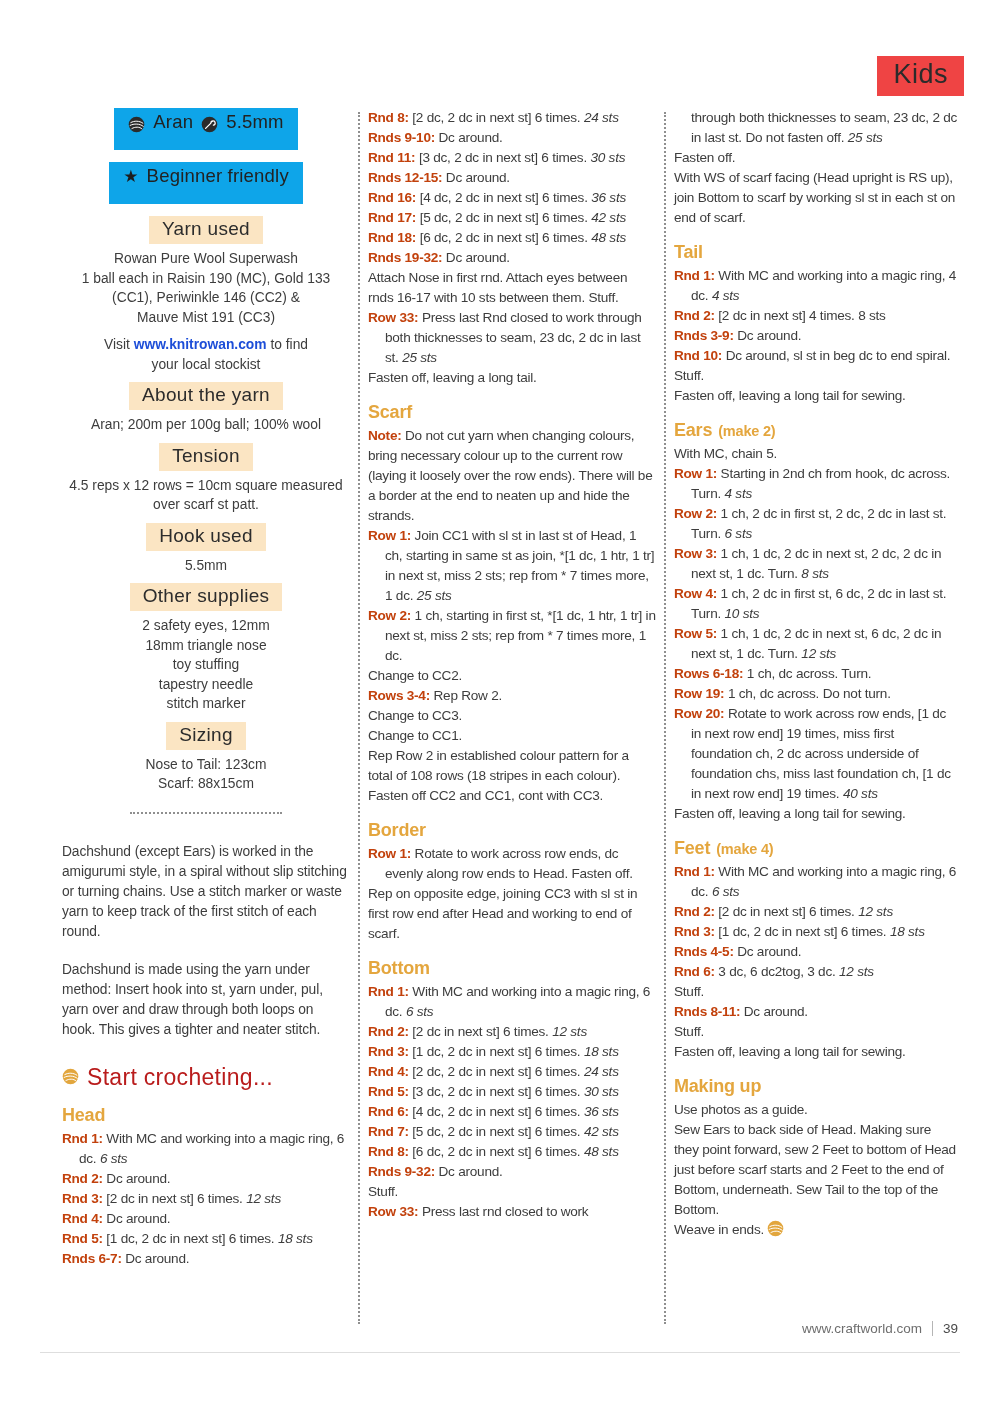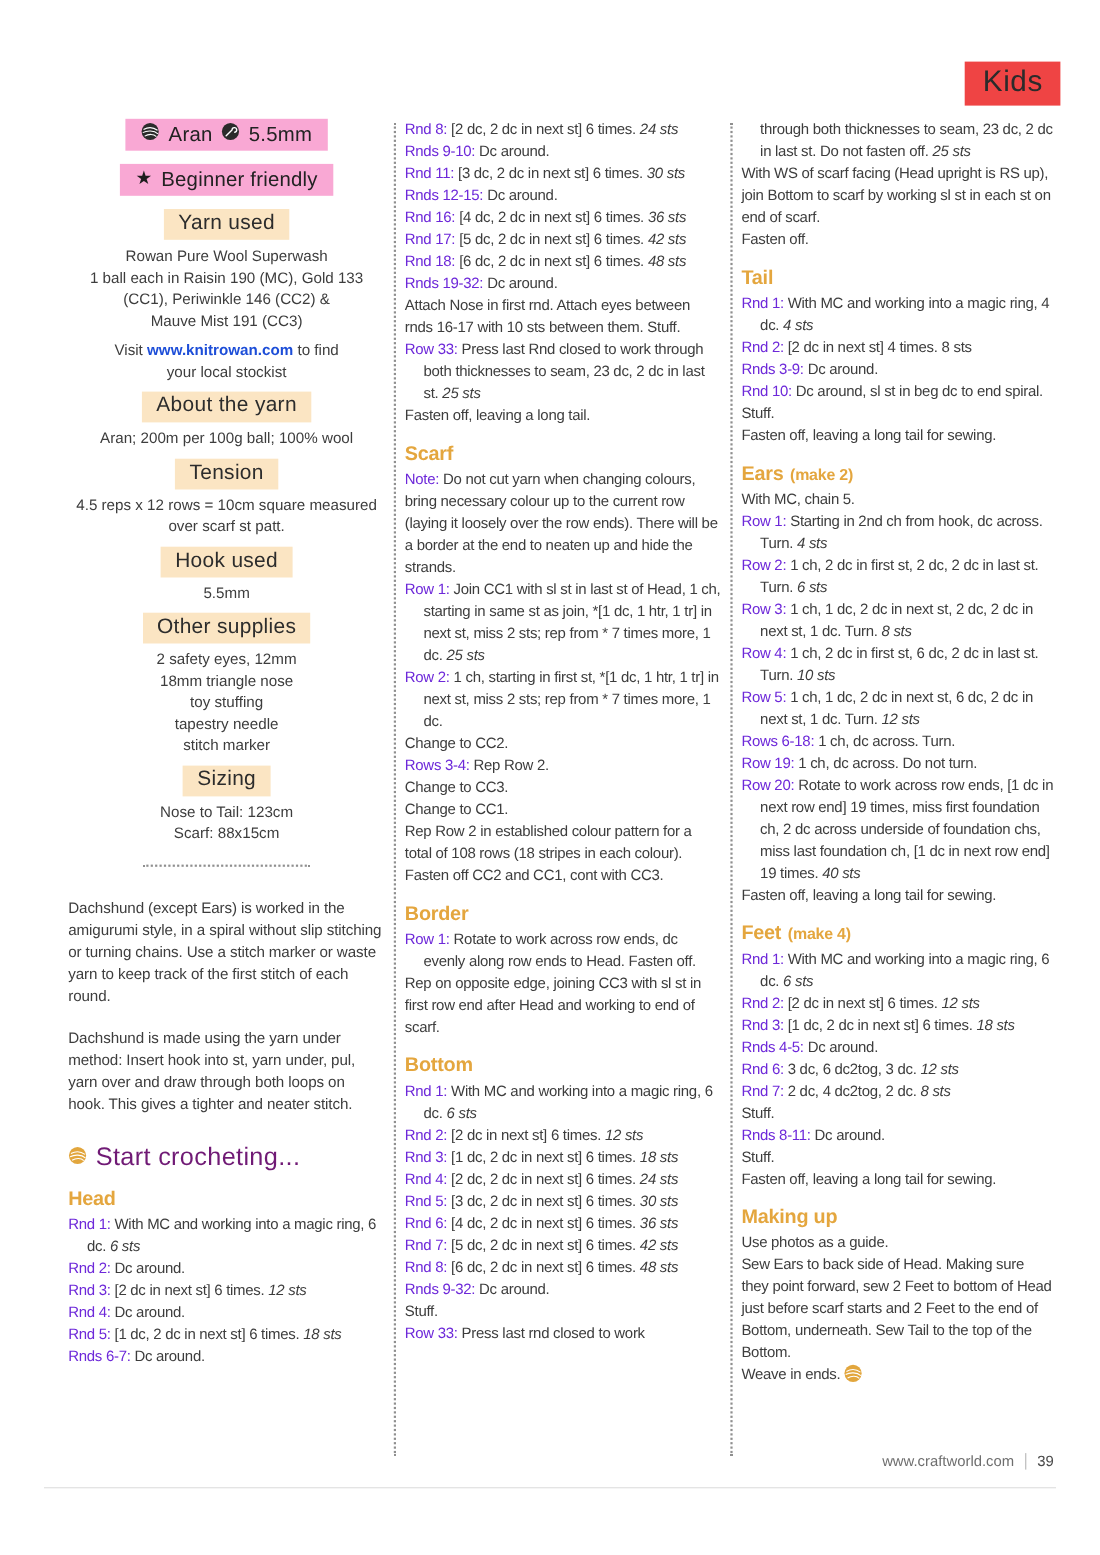--- a/index.html
+++ b/index.html
@@ -14,50 +14,50 @@
   }
   .columns{position:absolute;top:108px;left:62px;display:flex;align-items:flex-start;}
   .col{box-sizing:border-box;}
   .col-left{width:288px;text-align:center;}
   .col-mid{width:288px;}
   .col-right{width:284px;}
   .vdiv{width:0;border-left:2px dotted #8f8f8f;height:1212px;margin:4px 8px 0;}
   
   .badge-row{margin-bottom:12px;}
   .badge{
-    display:inline-flex;align-items:flex-start;gap:8px;background:#f9a8d4;
-    padding:3px 14px 4px;font-size:18.5px;color:#222;letter-spacing:.2px;
+    display:inline-flex;align-items:flex-end;gap:8px;background:#0ea5e9;
+    padding:3px 14px 17px;font-size:18.5px;color:#222;letter-spacing:.2px;
   }
   .badge .icn{display:inline-flex;align-items:center;}
   .badge .star{font-size:17px;color:#1d1d1d;}
   
   .info-sec{margin-top:8px;}
   .tag-heading{
     display:inline-block;background:#fbe5c3;color:#2c2c2c;font-size:19px;
     letter-spacing:.3px;padding:2px 13px 4px;margin-bottom:5px;
   }
   .cline{font-size:13.8px;line-height:19.5px;white-space:nowrap;}
   .cline b{font-weight:bold;color:#1d4ed8;}
   .dotted-rule{width:152px;margin:18px auto 0;border-top:2px dotted #8f8f8f;}
   
   .intro{ text-align:left;font-size:13.8px;line-height:20px;margin-top:28px;letter-spacing:-0.1px;}
   .intro + .intro{margin-top:18px;}
   
   .start-heading{
     text-align:left;display:flex;align-items:center;gap:8px;margin-top:24px;
-    font-size:23px;color:#701a75;letter-spacing:.3px;
+    font-size:23px;color:#b91c1c;letter-spacing:.3px;
   }
   
   .pattern{text-align:left;}
   .sec-heading{
     font-size:18px;font-weight:bold;color:#e4a63e;margin:14px 0 3px;letter-spacing:-0.2px;
   }
   .sec-heading .suffix{font-size:14.5px;margin-left:6px;}
   .pline{font-size:13.6px;line-height:20px;letter-spacing:-0.25px;}
-  .pline b{font-weight:normal;color:#6d28d9;}
+  .pline b{font-weight:bold;color:#c2410c;}
   .pline i{font-style:italic;}
   .pline.hang{padding-left:17px;text-indent:-17px;}
   .pline.ind{padding-left:17px;}
   .end-icon{display:inline-flex;vertical-align:-3px;}
   
   .footer-rule{position:absolute;left:40px;right:40px;top:1352px;border-top:1px solid #dedede;}
   .footer{
     position:absolute;right:42px;top:1321px;display:flex;align-items:center;gap:10px;
     font-size:13.5px;color:#6e6e6e;
   }
@@ -198,22 +198,22 @@
       <div class="pline"><b>Rnd 8:</b> <span>[6 dc, 2 dc in next st] 6 times.</span> <i>48 sts</i></div>
       <div class="pline"><b>Rnds 9-32:</b> <span>Dc around.</span></div>
       <div class="pline"><span>Stuff.</span></div>
       <div class="pline"><b>Row 33:</b> <span>Press last rnd closed to work</span></div>
     </div>
 
   <div class="vdiv"></div>
 
   <div class="col col-right pattern" id="col-right">
       <div class="pline ind"><span>through both thicknesses to seam, 23 dc, 2 dc in last st. Do not fasten off.</span> <i>25 sts</i></div>
+      <div class="pline"><span>Fasten off.</span></div>
       <div class="pline"><span>With WS of scarf facing (Head upright is RS up), join Bottom to scarf by working sl st in each st on end of scarf.</span></div>
-      <div class="pline"><span>Fasten off.</span></div>
       <div class="sec-heading"><span>Tail</span></div>
       <div class="pline hang"><b>Rnd 1:</b> <span>With MC and working into a magic ring, 4 dc.</span> <i>4 sts</i></div>
       <div class="pline"><b>Rnd 2:</b> <span>[2 dc in next st] 4 times. 8 sts</span></div>
       <div class="pline"><b>Rnds 3-9:</b> <span>Dc around.</span></div>
       <div class="pline hang"><b>Rnd 10:</b> <span>Dc around, sl st in beg dc to end spiral.</span></div>
       <div class="pline"><span>Stuff.</span></div>
       <div class="pline"><span>Fasten off, leaving a long tail for sewing.</span></div>
       <div class="sec-heading"><span>Ears</span><span class="suffix">(make 2)</span></div>
       <div class="pline"><span>With MC, chain 5.</span></div>
       <div class="pline hang"><b>Row 1:</b> <span>Starting in 2nd ch from hook, dc across. Turn.</span> <i>4 sts</i></div>
@@ -224,21 +224,20 @@
       <div class="pline"><b>Rows 6-18:</b> <span>1 ch, dc across. Turn.</span></div>
       <div class="pline"><b>Row 19:</b> <span>1 ch, dc across. Do not turn.</span></div>
       <div class="pline hang"><b>Row 20:</b> <span>Rotate to work across row ends, [1 dc in next row end] 19 times, miss first foundation ch, 2 dc across underside of foundation chs, miss last foundation ch, [1 dc in next row end] 19 times.</span> <i>40 sts</i></div>
       <div class="pline"><span>Fasten off, leaving a long tail for sewing.</span></div>
       <div class="sec-heading"><span>Feet</span><span class="suffix">(make 4)</span></div>
       <div class="pline hang"><b>Rnd 1:</b> <span>With MC and working into a magic ring, 6 dc.</span> <i>6 sts</i></div>
       <div class="pline"><b>Rnd 2:</b> <span>[2 dc in next st] 6 times.</span> <i>12 sts</i></div>
       <div class="pline"><b>Rnd 3:</b> <span>[1 dc, 2 dc in next st] 6 times.</span> <i>18 sts</i></div>
       <div class="pline"><b>Rnds 4-5:</b> <span>Dc around.</span></div>
       <div class="pline"><b>Rnd 6:</b> <span>3 dc, 6 dc2tog, 3 dc.</span> <i>12 sts</i></div>
-      <div class="pline"><b>Rnd 7:</b> <span>2 dc, 4 dc2tog, 2 dc.</span> <i>8 sts</i></div>
       <div class="pline"><span>Stuff.</span></div>
       <div class="pline"><b>Rnds 8-11:</b> <span>Dc around.</span></div>
       <div class="pline"><span>Stuff.</span></div>
       <div class="pline"><span>Fasten off, leaving a long tail for sewing.</span></div>
       <div class="sec-heading"><span>Making up</span></div>
       <div class="pline"><span>Use photos as a guide.</span></div>
       <div class="pline"><span>Sew Ears to back side of Head. Making sure they point forward, sew 2 Feet to bottom of Head just before scarf starts and 2 Feet to the end of Bottom, underneath. Sew Tail to the top of the Bottom.</span></div>
       <div class="pline"><span>Weave in ends.</span> <span class="end-icon">
           <svg width="17" height="17" viewBox="0 0 24 24">
             <circle cx="12" cy="12" r="11" fill="#e2a63d"></circle>

